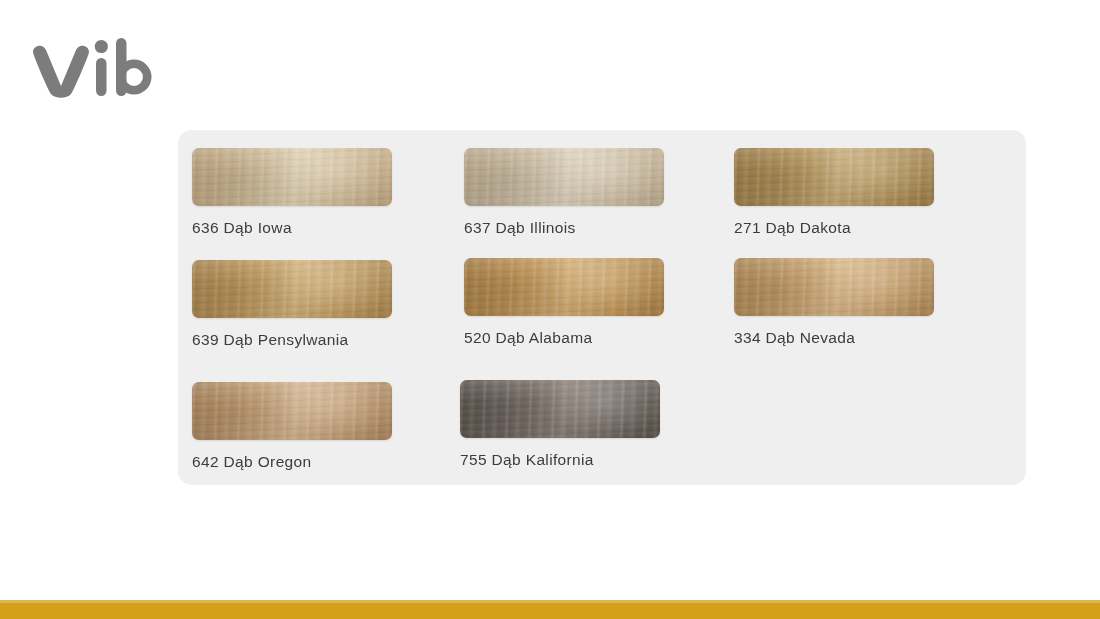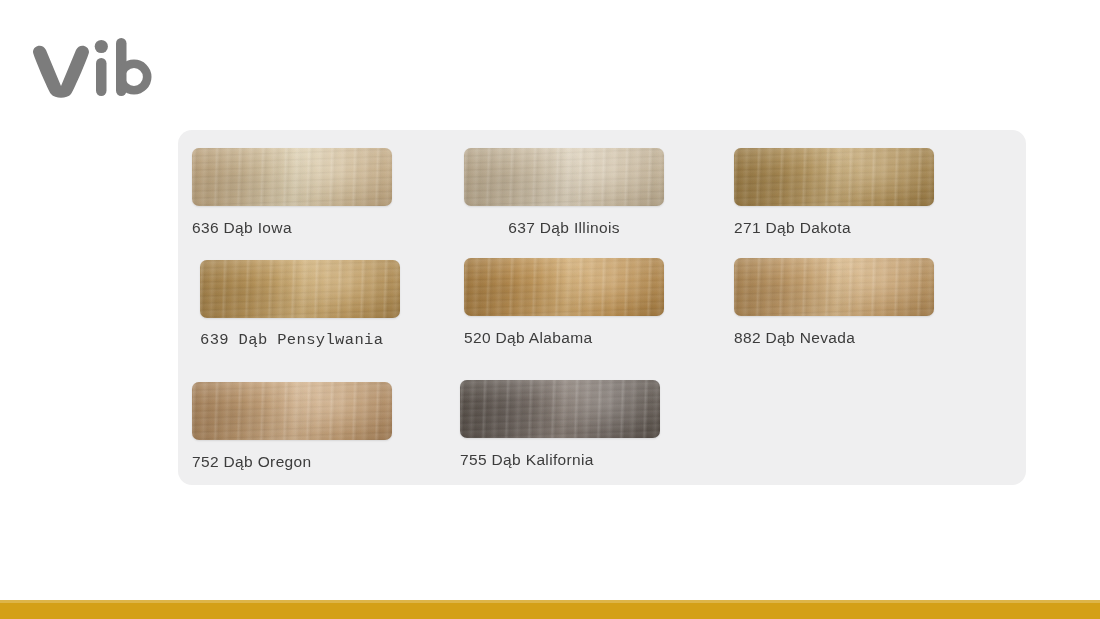--- a/index.html
+++ b/index.html
@@ -149,37 +149,37 @@
 <div class="swatch-panel" style="background: rgb(239, 239, 240);">
   <div class="grid">
       <div class="cell" style="left: 14px; top: 18px;">
         <div class="swatch" style="background: linear-gradient(100deg, rgb(189, 163, 125) 0%, rgb(207, 185, 148) 26%, rgb(222, 208, 177) 52%, rgb(207, 185, 148) 76%, rgb(189, 163, 125) 100%);">
           <div class="grain-a"></div>
           <div class="grain-b"></div>
           <div class="grain-c"></div>
         </div>
         <div class="swatch-label">636 Dąb Iowa</div>
       </div>
-      <div class="cell" style="left: 286px; top: 18px; text-align: center;">
+      <div class="cell" style="left: 286px; top: 18px;">
         <div class="swatch" style="background: linear-gradient(100deg, rgb(185, 168, 140) 0%, rgb(205, 189, 162) 26%, rgb(221, 209, 187) 52%, rgb(205, 189, 162) 76%, rgb(185, 168, 140) 100%);">
           <div class="grain-a"></div>
           <div class="grain-b"></div>
           <div class="grain-c"></div>
         </div>
         <div class="swatch-label">637 Dąb Illinois</div>
       </div>
       <div class="cell" style="left: 556px; top: 18px;">
         <div class="swatch" style="background: linear-gradient(100deg, rgb(154, 123, 69) 0%, rgb(176, 143, 85) 26%, rgb(197, 168, 115) 52%, rgb(176, 143, 85) 76%, rgb(154, 123, 69) 100%);">
           <div class="grain-a"></div>
           <div class="grain-b"></div>
           <div class="grain-c"></div>
         </div>
         <div class="swatch-label">271 Dąb Dakota</div>
       </div>
-      <div class="cell" style="left: 22px; top: 130px; font-family: Liberation Mono, monospace;">
+      <div class="cell" style="left: 14px; top: 130px;">
         <div class="swatch" style="background: linear-gradient(100deg, rgb(165, 130, 74) 0%, rgb(189, 151, 89) 26%, rgb(208, 175, 118) 52%, rgb(189, 151, 89) 76%, rgb(165, 130, 74) 100%);">
           <div class="grain-a"></div>
           <div class="grain-b"></div>
           <div class="grain-c"></div>
         </div>
         <div class="swatch-label">639 Dąb Pensylwania</div>
       </div>
       <div class="cell" style="left: 286px; top: 128px;">
         <div class="swatch" style="background: linear-gradient(100deg, rgb(165, 124, 66) 0%, rgb(191, 146, 82) 26%, rgb(210, 171, 112) 52%, rgb(191, 146, 82) 76%, rgb(165, 124, 66) 100%);">
           <div class="grain-a"></div>
@@ -187,29 +187,29 @@
           <div class="grain-c"></div>
         </div>
         <div class="swatch-label">520 Dąb Alabama</div>
       </div>
       <div class="cell" style="left: 556px; top: 128px;">
         <div class="swatch" style="background: linear-gradient(100deg, rgb(171, 133, 82) 0%, rgb(197, 157, 104) 26%, rgb(216, 182, 133) 52%, rgb(197, 157, 104) 76%, rgb(171, 133, 82) 100%);">
           <div class="grain-a"></div>
           <div class="grain-b"></div>
           <div class="grain-c"></div>
         </div>
-        <div class="swatch-label">882 Dąb Nevada</div>
+        <div class="swatch-label">334 Dąb Nevada</div>
       </div>
       <div class="cell" style="left: 14px; top: 252px;">
         <div class="swatch" style="background: linear-gradient(100deg, rgb(167, 130, 90) 0%, rgb(192, 154, 111) 26%, rgb(211, 178, 140) 52%, rgb(192, 154, 111) 76%, rgb(167, 130, 90) 100%);">
           <div class="grain-a"></div>
           <div class="grain-b"></div>
           <div class="grain-c"></div>
         </div>
-        <div class="swatch-label">752 Dąb Oregon</div>
+        <div class="swatch-label">642 Dąb Oregon</div>
       </div>
       <div class="cell" style="left: 282px; top: 250px;">
         <div class="swatch" style="background: linear-gradient(100deg, rgb(88, 80, 73) 0%, rgb(110, 101, 95) 26%, rgb(135, 124, 116) 52%, rgb(110, 101, 95) 76%, rgb(88, 80, 73) 100%);">
           <div class="grain-a"></div>
           <div class="grain-b"></div>
           <div class="grain-c"></div>
         </div>
         <div class="swatch-label">755 Dąb Kalifornia</div>
       </div>
     </div>

